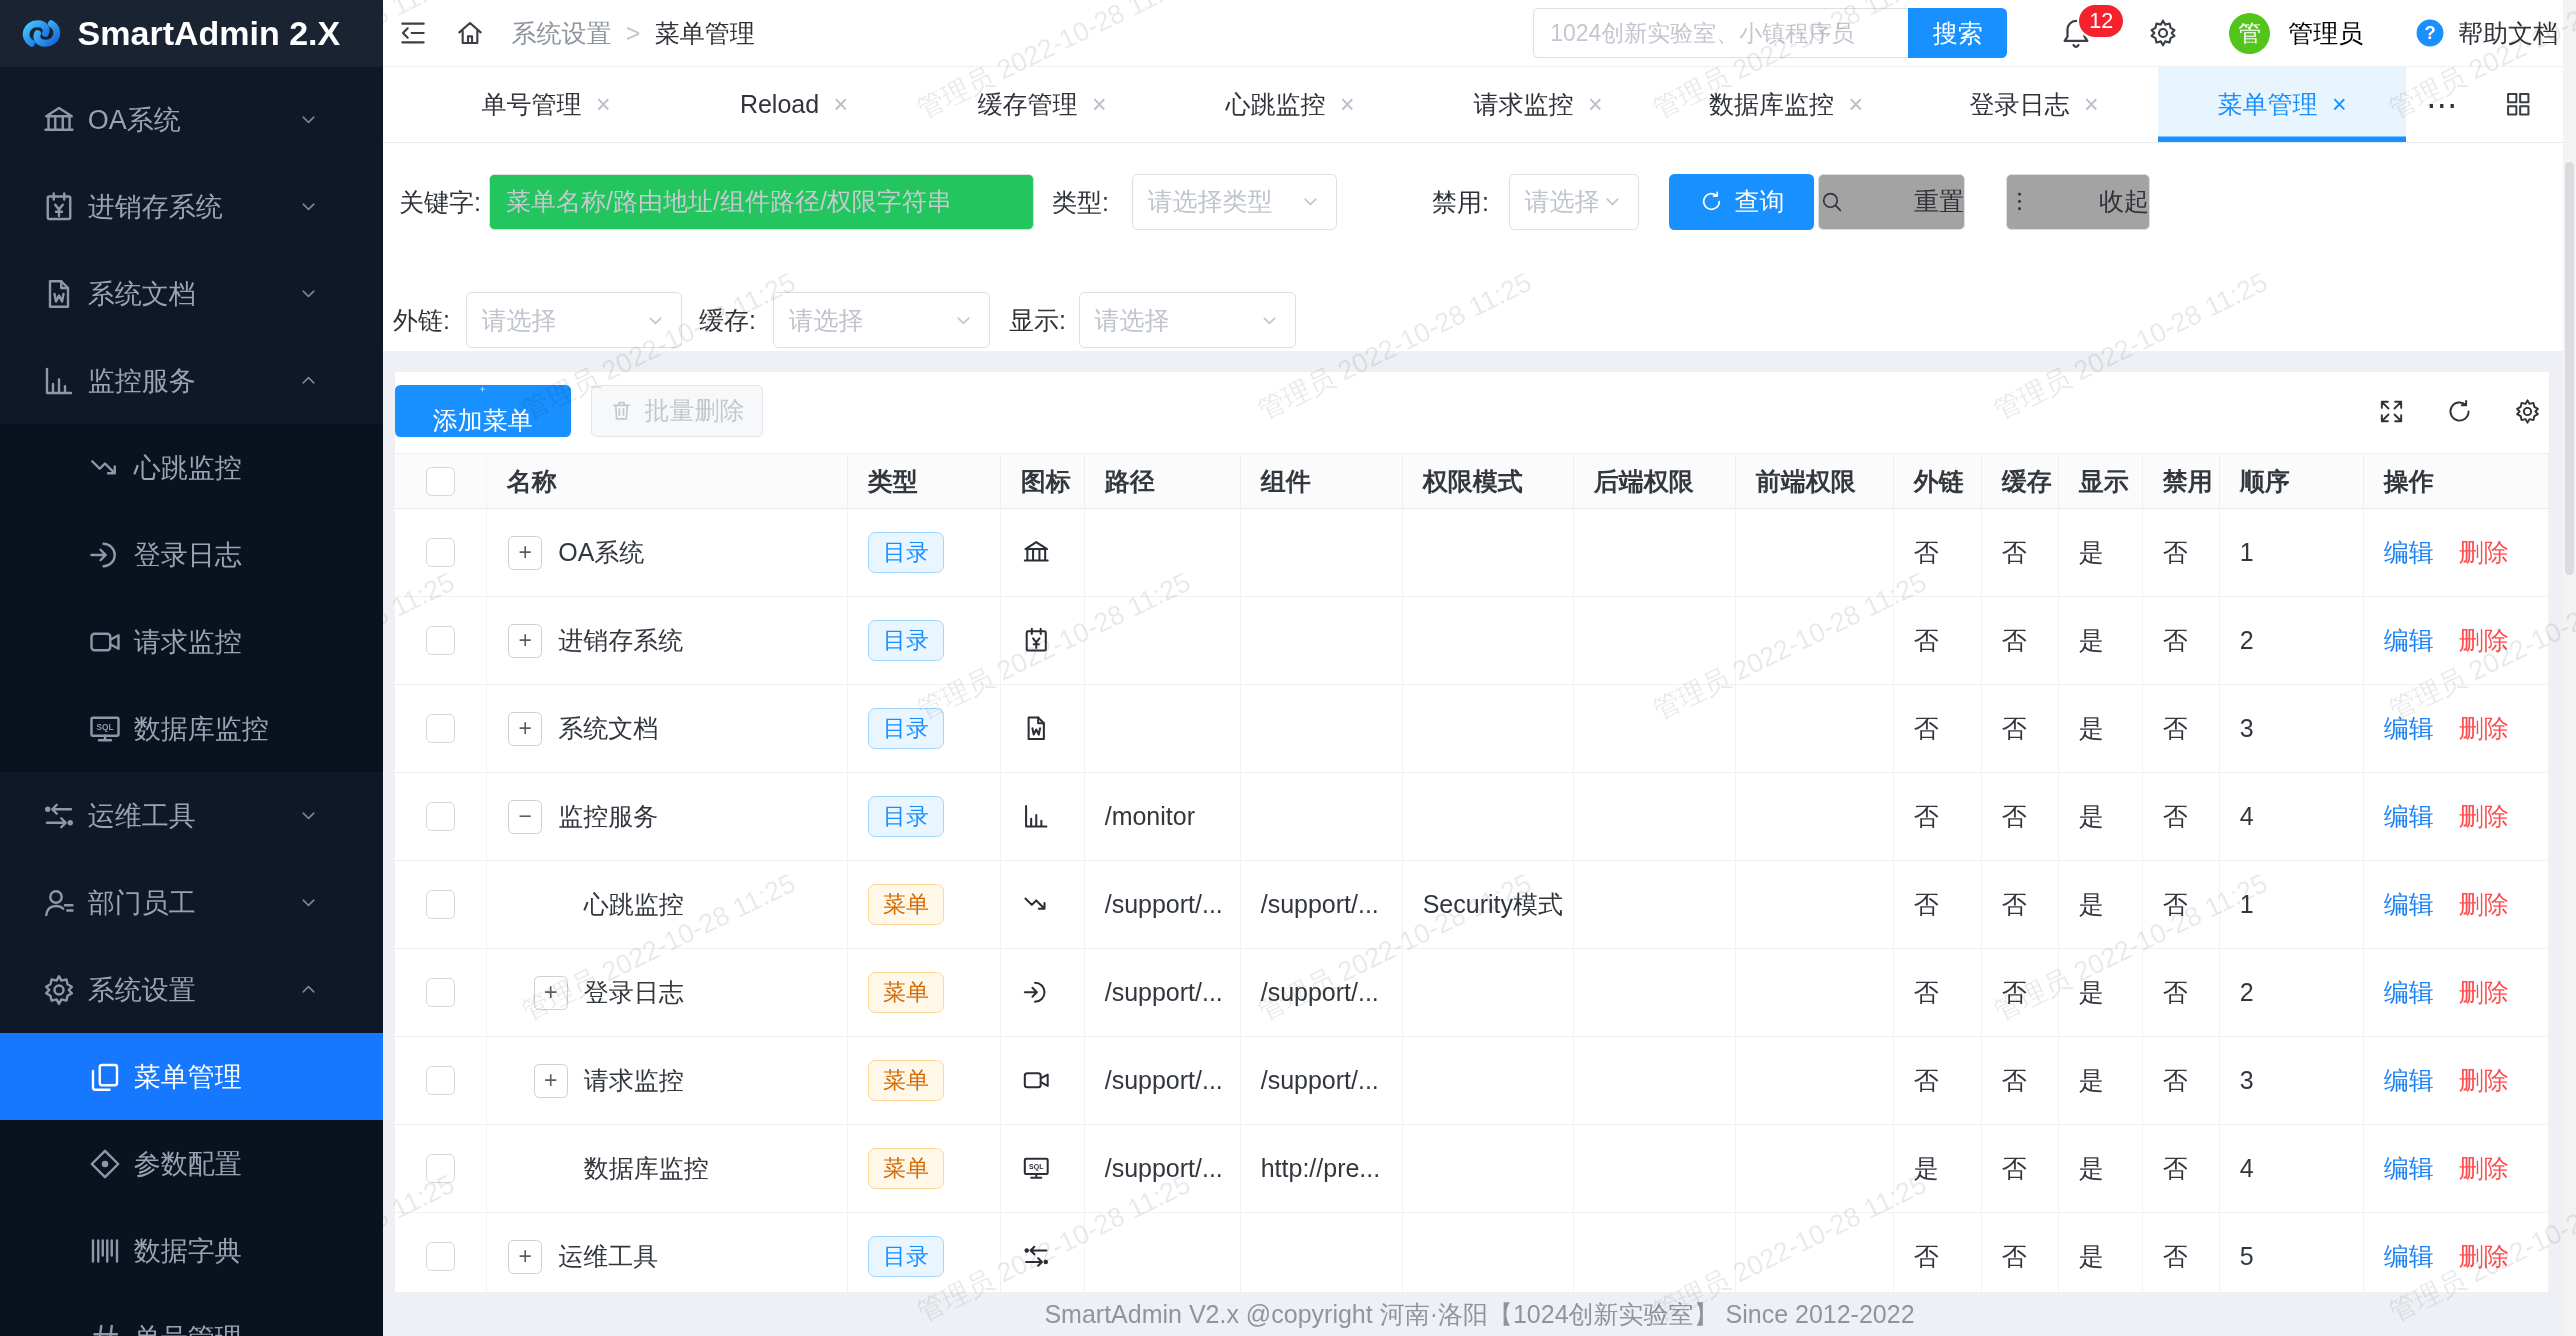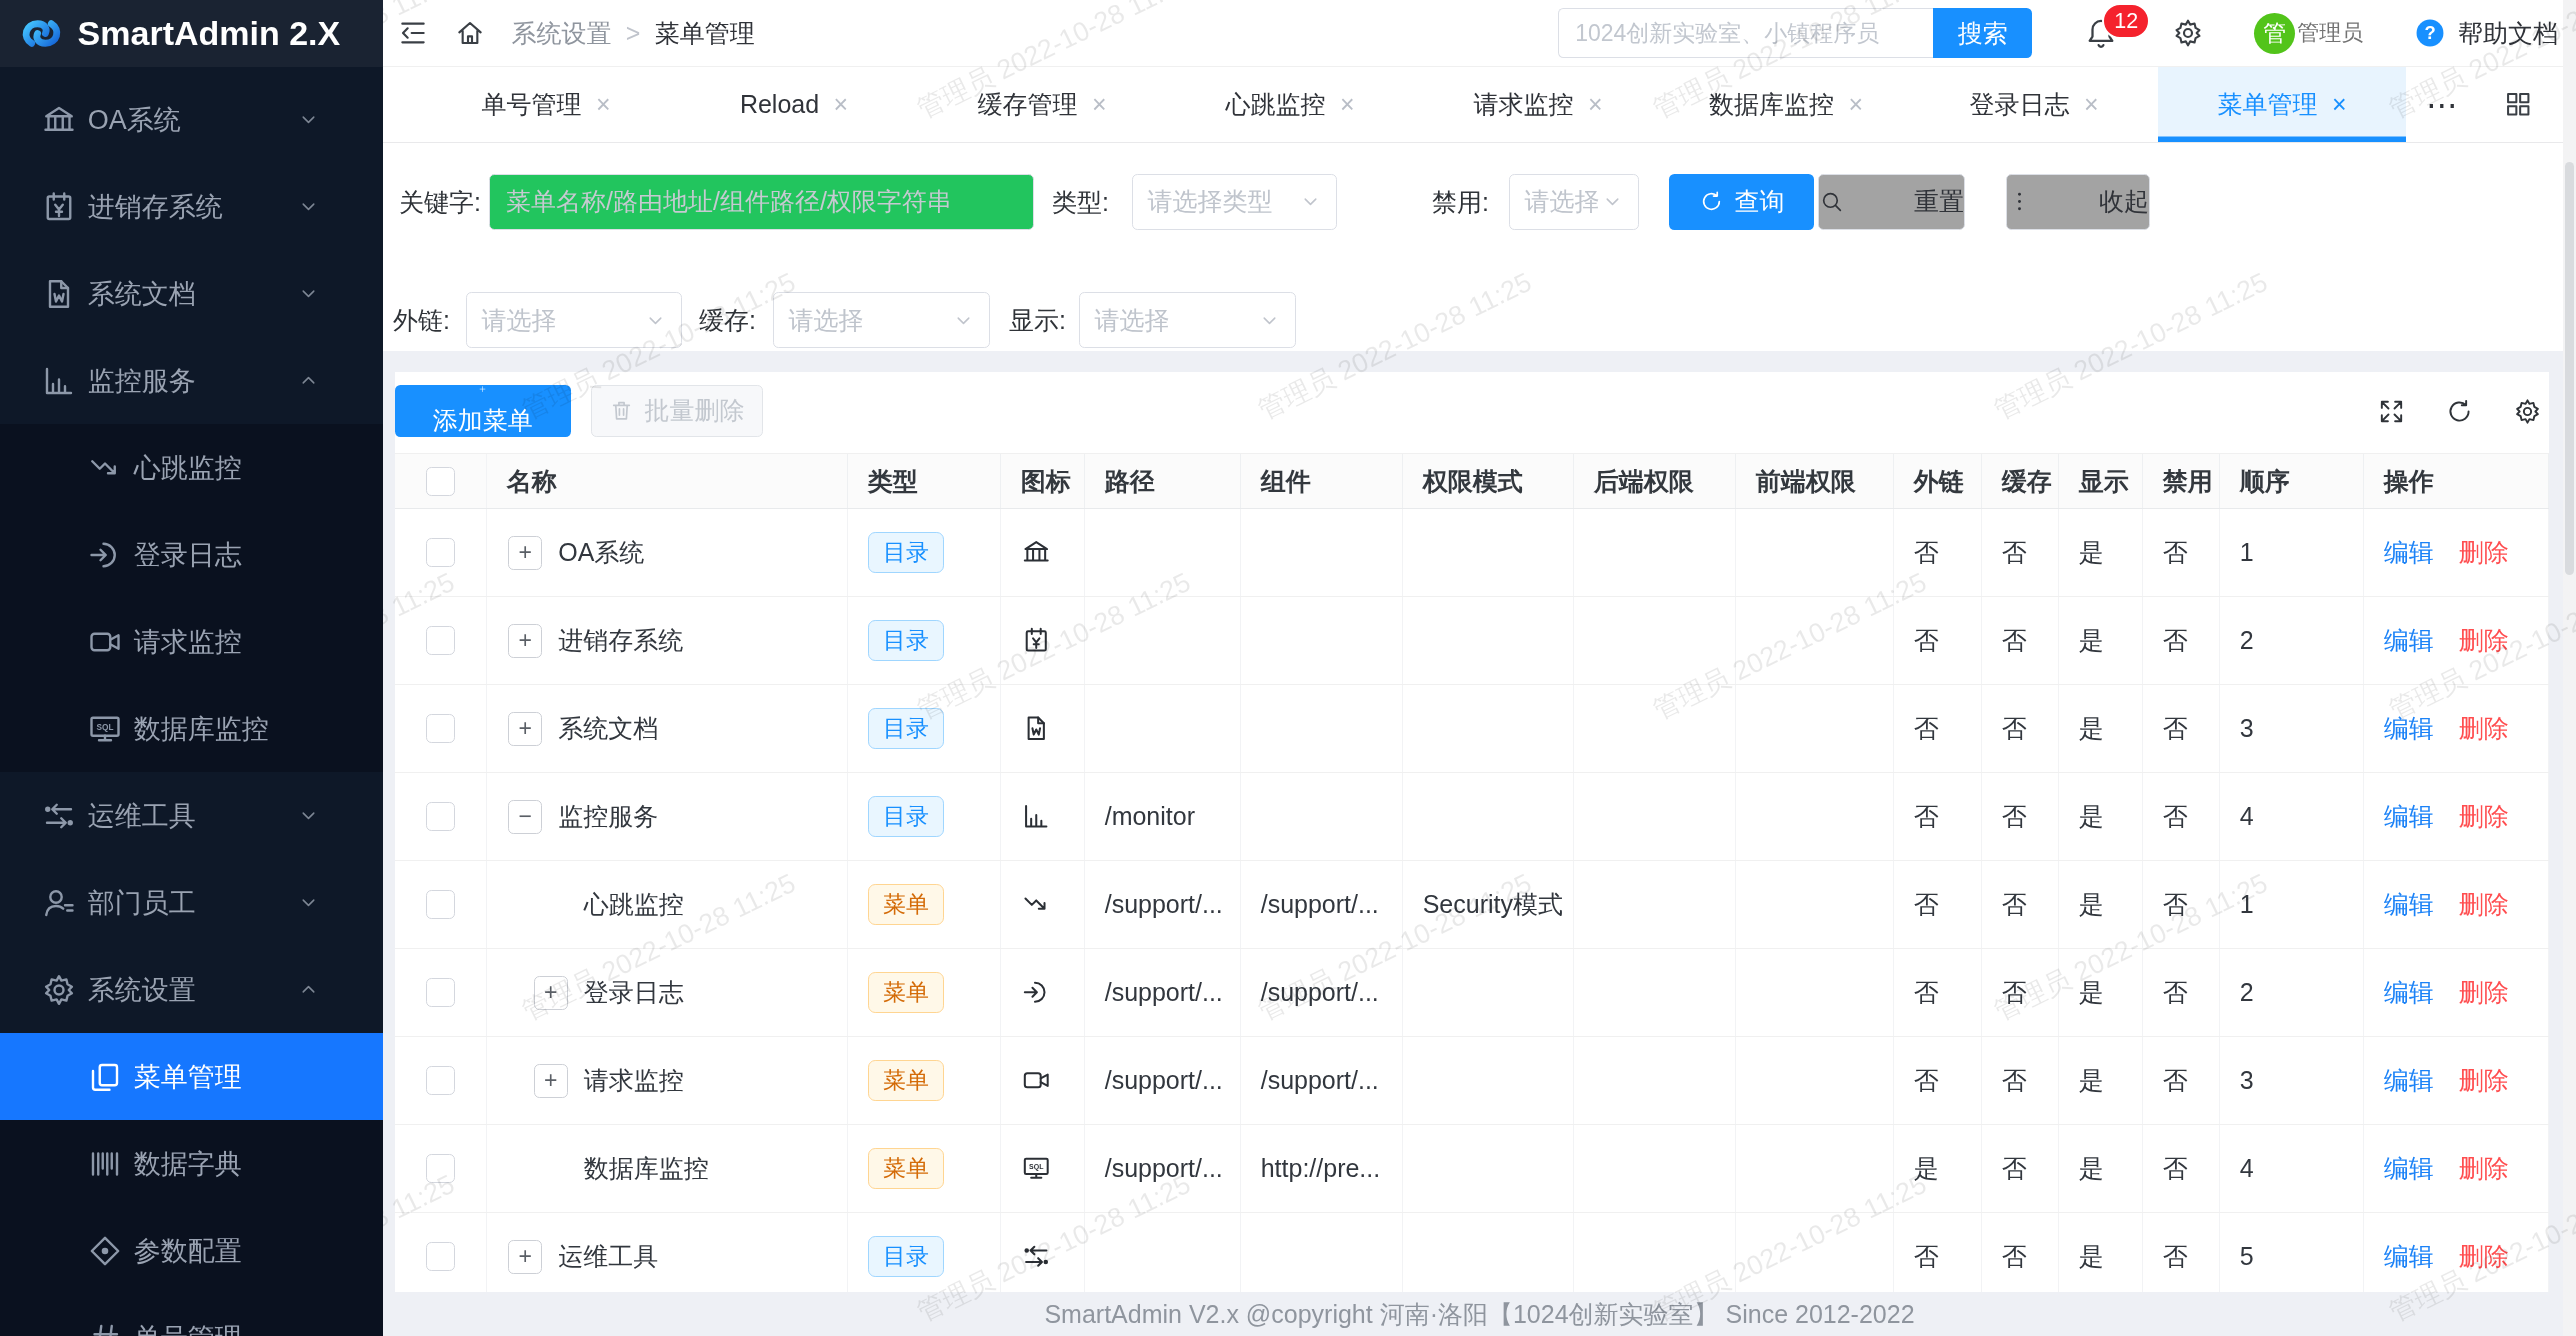--- a/index.html
+++ b/index.html
@@ -38,21 +38,21 @@
   .nav-spacer { flex:1; }
   .search-group { display:flex; align-items:center; }
   .search-input { width:375px; height:50px; border:1.8px solid #dcdfe6; border-right:none; border-radius:5.4px 0 0 5.4px; font-size:23px; padding:0 16px; color:#303339; outline:none; }
   .search-input::placeholder { color:#c2c7cf; }
   .search-btn { height:50px; width:99px; background:#1890ff; color:#fff; font-size:25px; border:none; border-radius:0 5.4px 5.4px 0; cursor:pointer; }
   .bell-wrap { position:relative; margin-left:52px; }
   .badge-count { position:absolute; top:-12.6px; left:18px; background:#f5222d; color:#fff; font-size:21.5px; line-height:32px; padding:0 10px; border-radius:18px; border:2.7px solid #fff; }
   .gear-top { margin-left:54px; }
   .user-group { display:flex; align-items:center; margin-left:50px; cursor:pointer; }
   .avatar { width:41px; height:41px; border-radius:50%; background:#52c41a; color:#fff; font-size:23px; display:flex; align-items:center; justify-content:center; }
-  .user-name { font-size:22px; margin-left:2px; color:#737373; }
+  .user-name { font-size:25px; margin-left:18px; color:#000000; }
   .help-group { display:flex; align-items:center; margin-left:50px; cursor:pointer; }
   .help-icon { width:34px; height:34px; }
   .help-label { font-size:25px; margin-left:10.8px; color:#303339; }
 
   
   .tabsbar { height:76px; background:#fff; display:flex; align-items:stretch; border-bottom:0.9px solid #e9e9eb; padding-left:39px; }
   .tabs { width:1984px; display:flex; }
   .tab { flex:1; display:flex; align-items:center; justify-content:center; font-size:25px; color:#303339; cursor:pointer; white-space:nowrap; }
   .tab-x { font-size:25px; color:#b9bec7; margin-left:14.4px; cursor:pointer; }
   .tab.active { background:#e8f4fe; color:#1890ff; box-shadow:inset 0 -5.4px 0 #1890ff; }
@@ -338,31 +338,31 @@
       <div class="side-item sub active">
         <svg class="side-icon icon" viewBox="0 0 40 40" width="36" height="36">
           <use href="#copy-icon"></use>
         </svg>
         <span class="side-label">菜单管理</span>
 
       </div>
 
       <div class="side-item sub">
         <svg class="side-icon icon" viewBox="0 0 40 40" width="36" height="36">
+          <use href="#diamond-icon"></use>
+        </svg>
+        <span class="side-label">参数配置</span>
+
+      </div>
+
+      <div class="side-item sub">
+        <svg class="side-icon icon" viewBox="0 0 40 40" width="36" height="36">
           <use href="#barcode-icon"></use>
         </svg>
         <span class="side-label">数据字典</span>
-
-      </div>
-
-      <div class="side-item sub">
-        <svg class="side-icon icon" viewBox="0 0 40 40" width="36" height="36">
-          <use href="#diamond-icon"></use>
-        </svg>
-        <span class="side-label">参数配置</span>
 
       </div>
 
       <div class="side-item sub">
         <svg class="side-icon icon" viewBox="0 0 40 40" width="36" height="36">
           <use href="#hash-icon"></use>
         </svg>
         <span class="side-label">单号管理</span>
 
       </div>

